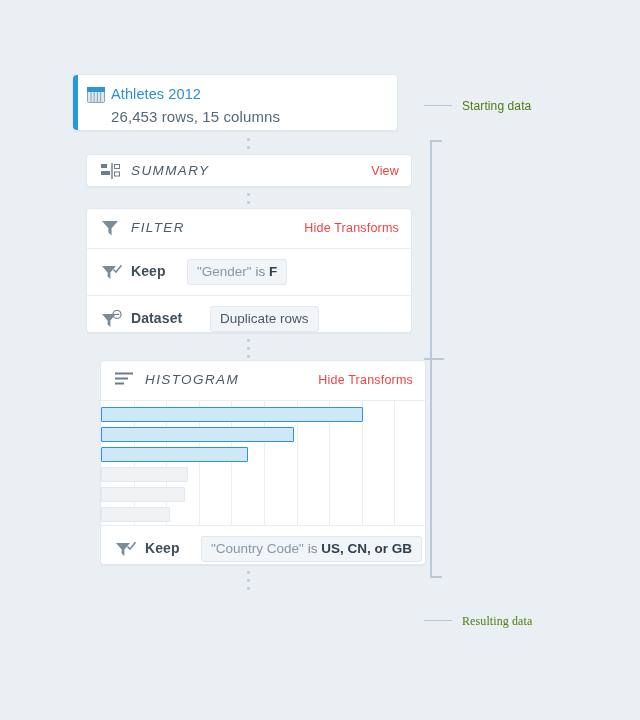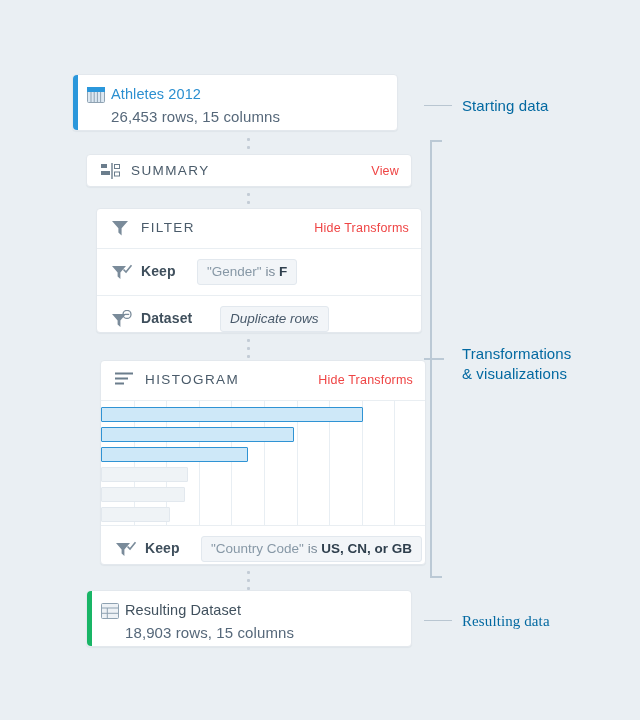--- a/index.html
+++ b/index.html
@@ -40,21 +40,21 @@
   }
   .ds-icon { position: absolute; left: 14px; top: 12px; width: 18px; height: 16px; }
 
   
   .step-head {
     position: absolute; left: 0; right: 0; top: 0; height: 39px;
   }
   .step-title {
     position: absolute; left: 44px; top: 11px;
     font-size: 13.5px; letter-spacing: 1.4px;
-    color: #4a5b6a; font-weight: 400;
+    color: #4a5b6a; font-weight: 400; font-style: italic;
   }
   .step-icon { position: absolute; left: 14px; top: 10px; width: 20px; height: 18px; }
   .step-action {
     position: absolute; right: 12px; top: 12px;
     font-size: 12.5px; color: #ef4444; letter-spacing: .2px;
   }
   .rule { position: absolute; left: 0; right: 0; height: 1px; background: #e9eef2; }
 
   
   .tr-row { position: absolute; left: 0; right: 0; height: 47px; }
@@ -65,21 +65,21 @@
   }
   .pill {
     position: absolute; top: 10px;
     background: #f2f5f8; border: 1px solid #e2e8ee; border-radius: 3px;
     padding: 4px 9px 5px 9px;
     font-size: 13.5px; color: #5b6b7a; white-space: nowrap;
   }
   .pill b { color: #2f3f4d; font-weight: bold; }
   .pill .q { color: #8798a6; }
   .pill .lite { color: #7b8b99; }
-  .pill.ital { font-style: italic; color: #48596a; }
+  .pill.ital { color: #48596a; }
 
   
   .hist-plot { position: absolute; left: 0; top: 39px; right: 0; height: 125px; overflow: hidden; }
   .gridline { position: absolute; top: 0; bottom: 0; width: 1px; background: #e8eef3; }
   .hbar {
     position: absolute; height: 15px; left: 0;
     border-radius: 1px;
   }
   .hbar.sel  { background: #cee8f8; border: 1px solid #2f93d4; }
   .hbar.dim  { background: #eff3f6; border: 1px solid #e2e8ee; }
@@ -87,21 +87,21 @@
   
   .dots { position: absolute; width: 3px; }
   .dots i {
     display: block; width: 3px; height: 3px; background: #c3ccd6;
     margin-bottom: 5px; border-radius: 1px;
   }
 
   
   .ann-label {
     position: absolute;
-    font-size: 15px; color: #0369a1; line-height: 20px; letter-spacing: .1px;
+    font-size: 12px; color: #4d7c0f; line-height: 20px; letter-spacing: .1px;
   }
   .ann-dash {
     position: absolute; height: 1px; background: #b9c6d1;
   }
   .bracket {
     position: absolute;
     border-left: 2px solid #bbc9d5;
     border-top: 2px solid #bbc9d5;
     border-bottom: 2px solid #bbc9d5;
   }
@@ -149,21 +149,21 @@
     <div class="step-title" style="top:8px;">SUMMARY</div>
     <div class="step-action" style="top:9px;">View</div>
   </div>
 
   <div class="dots" style="left:247px; top:193px;">
     <i></i>
       <i></i>
       <i></i>
   </div>
 
-  <div class="card" style="left:96px; top:208px; width:326px; height:125px;">
+  <div class="card" style="left:86px; top:208px; width:326px; height:125px;">
     <div class="step-head">
       <span class="step-icon">
         <svg width="18" height="18" viewBox="0 0 18 18">
           <path d="M1 2 L17 2 L10.6 9.3 L10.6 16.5 L7.4 13.6 L7.4 9.3 Z" fill="#7a8b9a"></path>
         </svg>
       </span>
       <div class="step-title">FILTER</div>
       <div class="step-action">Hide Transforms</div>
     </div>
     <div class="rule" style="top:39px;"></div>
@@ -254,40 +254,23 @@
       </div>
     </div>
   </div>
 
   <div class="dots" style="left:247px; top:571px;">
     <i></i>
       <i></i>
       <i></i>
   </div>
 
-  <div class="card" style="left:86px; top:590px; width:326px; height:57px;">
-    <div class="accent green"></div>
-    <span class="ds-icon">
-      <svg width="18" height="16" viewBox="0 0 18 16">
-        <rect x="0.5" y="0.5" width="17" height="15" rx="1" fill="#eef2f6" stroke="#8fa2b2"></rect>
-        <line x1="0.5" y1="5" x2="17.5" y2="5" stroke="#8fa2b2"></line>
-        <line x1="0.5" y1="10.3" x2="17.5" y2="10.3" stroke="#8fa2b2"></line>
-        <line x1="6.3" y1="5" x2="6.3" y2="15.5" stroke="#8fa2b2"></line>
-      </svg>
-    </span>
-    <div class="ds-title dark">Resulting Dataset</div>
-    <div class="ds-sub">18,903 rows, 15 columns</div>
-  </div>
 
   <div class="ann-dash" style="left:424px; top:105px; width:28px;"></div>
   <div class="ann-label" style="left:462px; top:96px;">Starting data</div>
 
   <div class="bracket" style="left:430px; top:140px; width:12px; height:438px;"></div>
   <div class="bracket-stub" style="left:424px; top:358px; width:20px;"></div>
-  <div class="ann-label" style="left:462px; top:344px; width:160px;">
-    <span>Transformations</span><br>
-    <span>&amp; visualizations</span>
-  </div>
 
   <div class="ann-dash" style="left:424px; top:620px; width:28px;"></div>
   <div class="ann-label" style="left:462px; top:611px;font-family:Liberation Serif, serif;">Resulting data</div>
 
 </div>
 
 </body></html>

